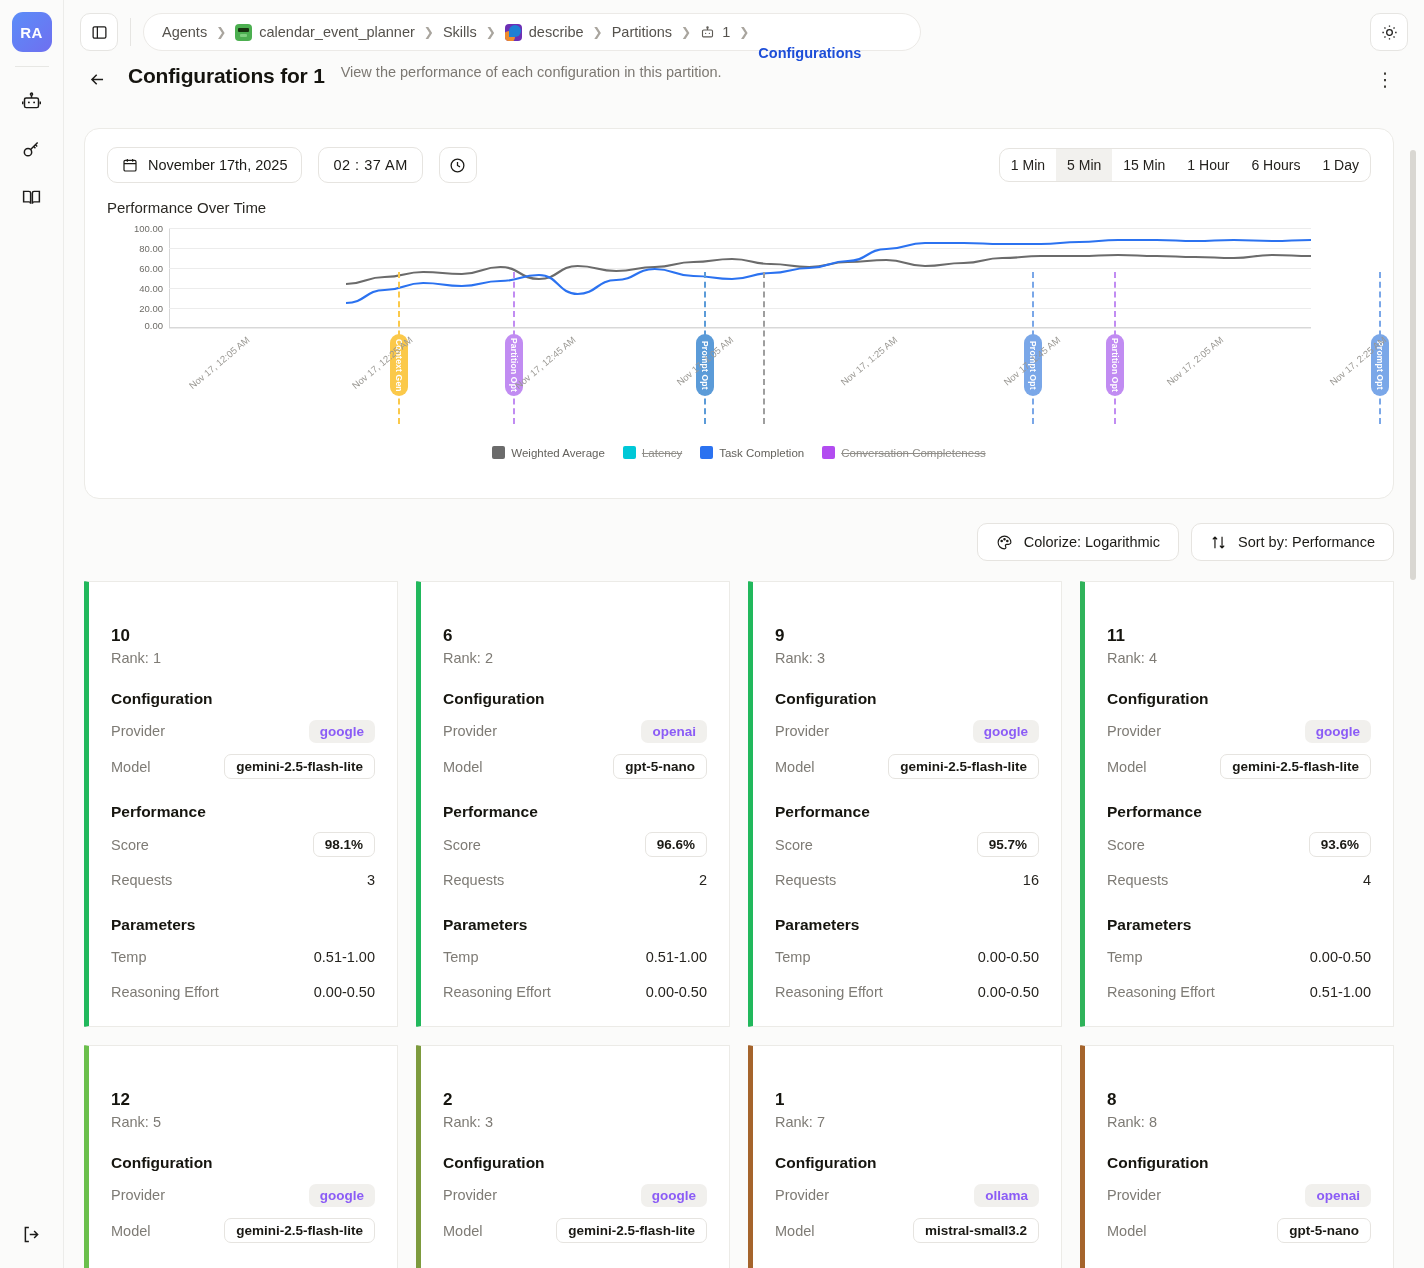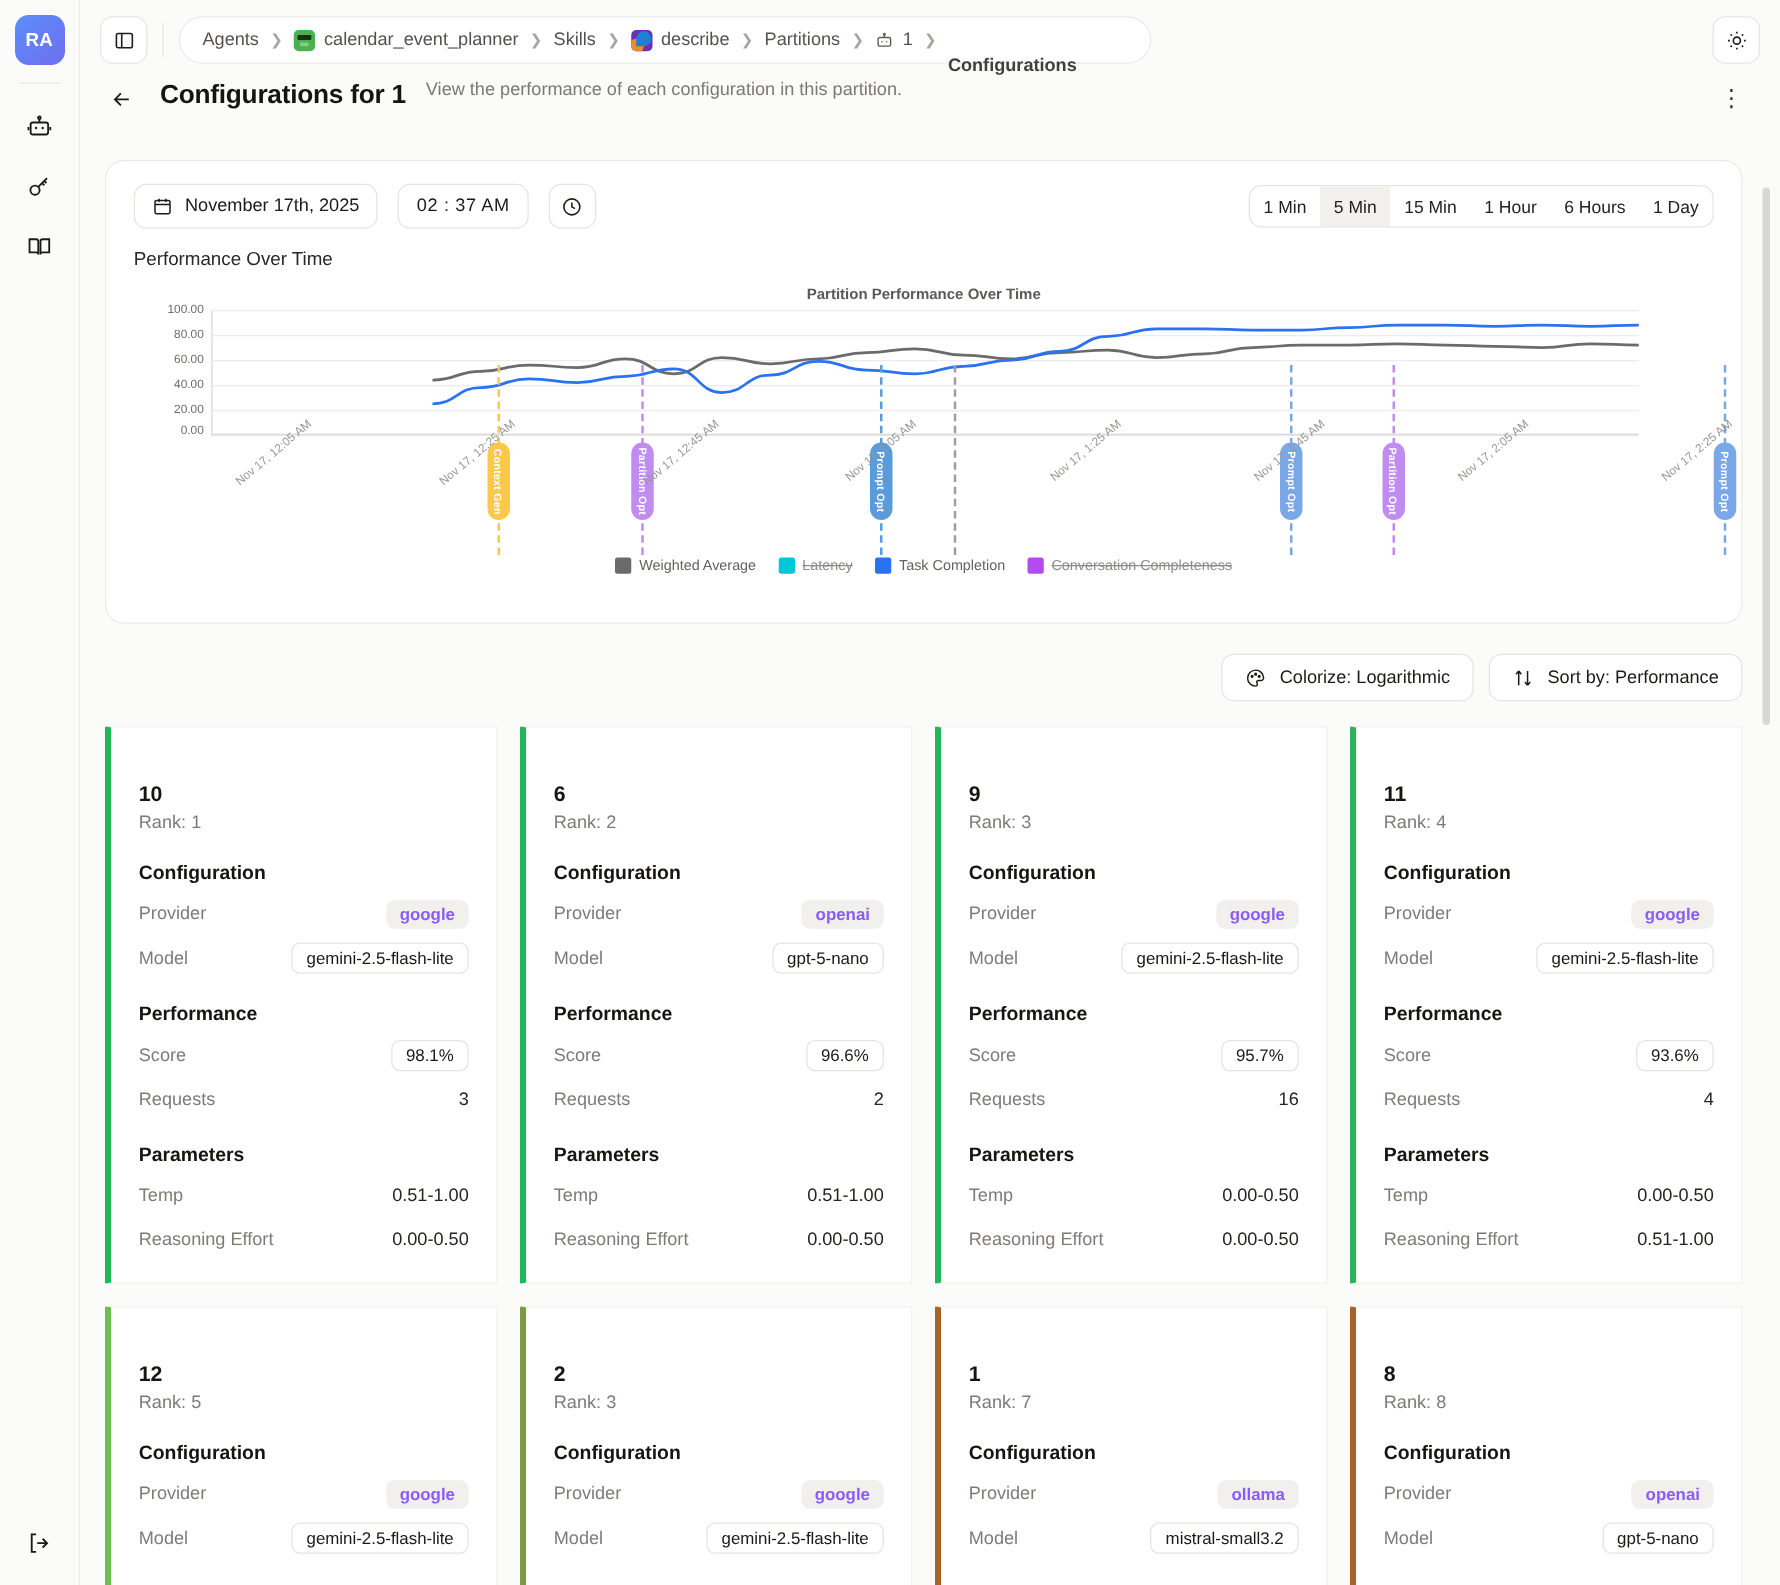--- a/index.html
+++ b/index.html
@@ -53,21 +53,21 @@
     color: #1d1c1a;
   }
   .topbar-div { width: 1px; height: 28px; background: #e6e5e2; }
   .crumbs {
     flex: 1; display: flex; align-items: center; gap: 9px;
     background: #fff; border: 1px solid #eceae7; border-radius: 19px;
     height: 38px; padding: 0 18px; max-width: 778px;
     font-size: 14.5px; color: #55524d;
   }
   .crumb { display: flex; align-items: center; gap: 7px; white-space: nowrap; }
-  .crumb.active { color: #404040; font-weight: bold; margin-top: 42px; }
+  .crumb.active { color: #1d4ed8; font-weight: bold; margin-top: 42px; }
   .sep { color: #a9a59e; font-size: 12px; }
   .fav-ico { width: 17px; height: 17px; border-radius: 4px; flex: 0 0 17px; position: relative; overflow: hidden; }
   .fav-cal { background: #4caf50; }
   .fav-cal:before { content:""; position:absolute; left:3px; top:4px; width:11px; height:4px; background:#17320f; border-radius:1px; }
   .fav-cal:after { content:""; position:absolute; left:5px; top:10px; width:7px; height:3px; background:#7fd07f; border-radius:1px; }
   .fav-desc { background: #6c2fb5; }
   .fav-desc:before { content:""; position:absolute; left:-2px; bottom:-2px; width:12px; height:12px; background:#ef8b2c; border-radius:50%; }
   .fav-desc:after { content:""; position:absolute; right:1px; top:1px; width:12px; height:12px; background:#1f7fd4; border-radius:50% 50% 50% 0; }
   .topbar-right { margin-left: auto; }
 
@@ -153,21 +153,21 @@
     background: #fff; border: 1px solid #ecebe7; border-left-width: 5px;
     border-radius: 1px; padding: 44px 22px 22px;
   }
   .card-id { font-size: 17px; font-weight: bold; color: #16150f; }
   .card-rank { font-size: 14.5px; color: #7e7b75; margin-top: 4px; }
   .sec-title { font-size: 15.5px; font-weight: bold; color: #16150f; margin-top: 24px; }
   .row { display: flex; align-items: center; justify-content: space-between; margin-top: 11px; min-height: 24px; }
   .row-k { font-size: 14.5px; color: #7e7b75; }
   .row-v { font-size: 14.5px; color: #26241f; }
   .chip-gray { background: #f1f0ed; border-radius: 7px; padding: 4px 11px; font-size: 13.5px; font-weight: bold; color: #8b5cf6; }
-  .chip-outline { background: #fff; border: 1px solid #e6e4e0; border-radius: 7px; padding: 4px 11px; font-size: 13.5px; font-weight: normal; color: #1a1914; }
+  .chip-outline { background: #fff; border: 1px solid #e6e4e0; border-radius: 7px; padding: 4px 11px; font-size: 13.5px; font-weight: bold; color: #1a1914; }
 </style>
 </head>
 <body>
 
 <div class="rail">
   <div class="logo">RA</div>
   <div class="rail-sep"></div>
   <div class="rail-icon">
     <svg width="21" height="21" viewBox="0 0 24 24" fill="none" stroke="currentColor" stroke-width="1.7">
         <rect x="4" y="8" width="16" height="11" rx="2"></rect>
@@ -292,21 +292,20 @@
           <div class="range-item">15 Min</div>
           <div class="range-item">1 Hour</div>
           <div class="range-item">6 Hours</div>
           <div class="range-item">1 Day</div>
         </div>
       </div>
 
       <div class="panel-label">Performance Over Time</div>
 
       <div class="chart-wrap">
-        <div class="chart-title">Partition Performance Over Time</div>
         <div class="plot" id="plot">
           <div class="axis-v"></div>
           <div class="axis-h"></div>
         <div class="grid-line" style="top: 100px;"></div>
             <div class="ylab" style="top: 97px;">0.00</div>
             <div class="grid-line" style="top: 80px;"></div>
             <div class="ylab" style="top: 80px;">20.00</div>
             <div class="grid-line" style="top: 60px;"></div>
             <div class="ylab" style="top: 60px;">40.00</div>
             <div class="grid-line" style="top: 40px;"></div>

